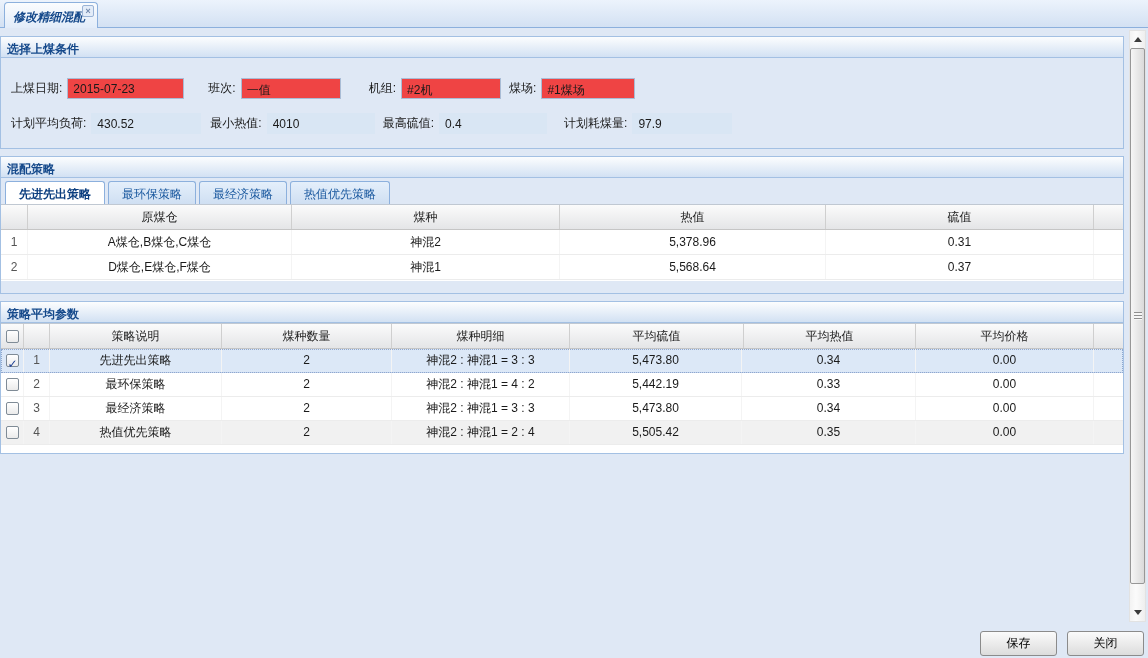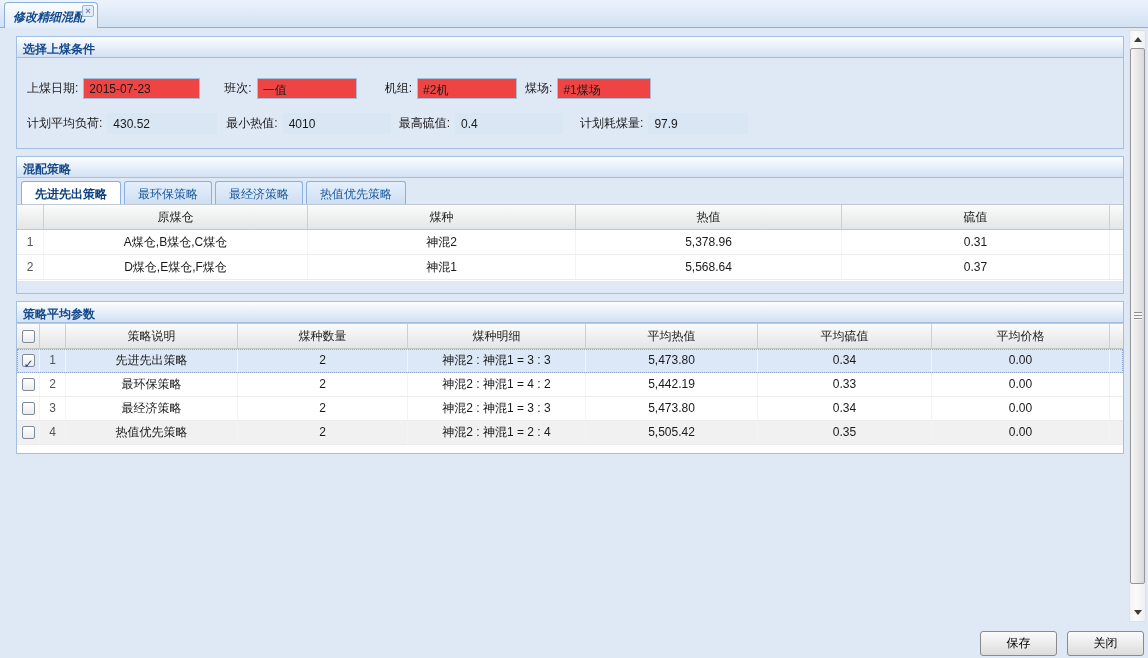--- a/index.html
+++ b/index.html
@@ -29,21 +29,21 @@
   .tab-close {
     position:absolute; top:2px; right:3px; width:12px; height:12px;
     background:#e3ecf8; border:1px solid #9ab3d6; border-radius:2px;
     color:#7088ad; font-size:9px; line-height:10px; text-align:center;
     cursor:pointer;
   }
 
   
   .content {
     position:absolute; top:28px; left:0; right:0; bottom:0;
-    padding:8px 24px 0 16px;
+    padding:8px 24px 0 0;
   }
   .panel { border:1px solid #a3c0e3; margin-bottom:7px; background:transparent; }
   .panel-header {
     height:21px; padding:4px 0 0 6px;
     background:linear-gradient(#fcfdfe,#d2e1f3);
     border-bottom:1px solid #a3c0e3;
     color:#15498b; font-weight:bold;
   }
 
   
@@ -244,22 +244,22 @@
     <div class="panel-header">策略平均参数</div>
     <div class="grid grid2">
       <div class="g-header">
         <div class="g-hcell w-cb">
             <span class="cb"></span>
           </div>
         <div class="g-hcell w-num2"></div>
         <div class="g-hcell w-c20">策略说明</div>
         <div class="g-hcell w-c21">煤种数量</div>
         <div class="g-hcell w-c22">煤种明细</div>
+        <div class="g-hcell w-c24">平均硫值</div>
         <div class="g-hcell w-c23">平均热值</div>
-        <div class="g-hcell w-c24">平均硫值</div>
         <div class="g-hcell w-c25">平均价格</div>
         <div class="g-hcell spacer"></div>
       </div>
       <div class="g-row selected">
         <div class="g-cell w-cb">
             <span class="cb checked"></span>
           </div>
         <div class="g-cell num-cell w-num2">1</div>
         <div class="g-cell w-c20">先进先出策略</div>
         <div class="g-cell w-c21">2</div>

